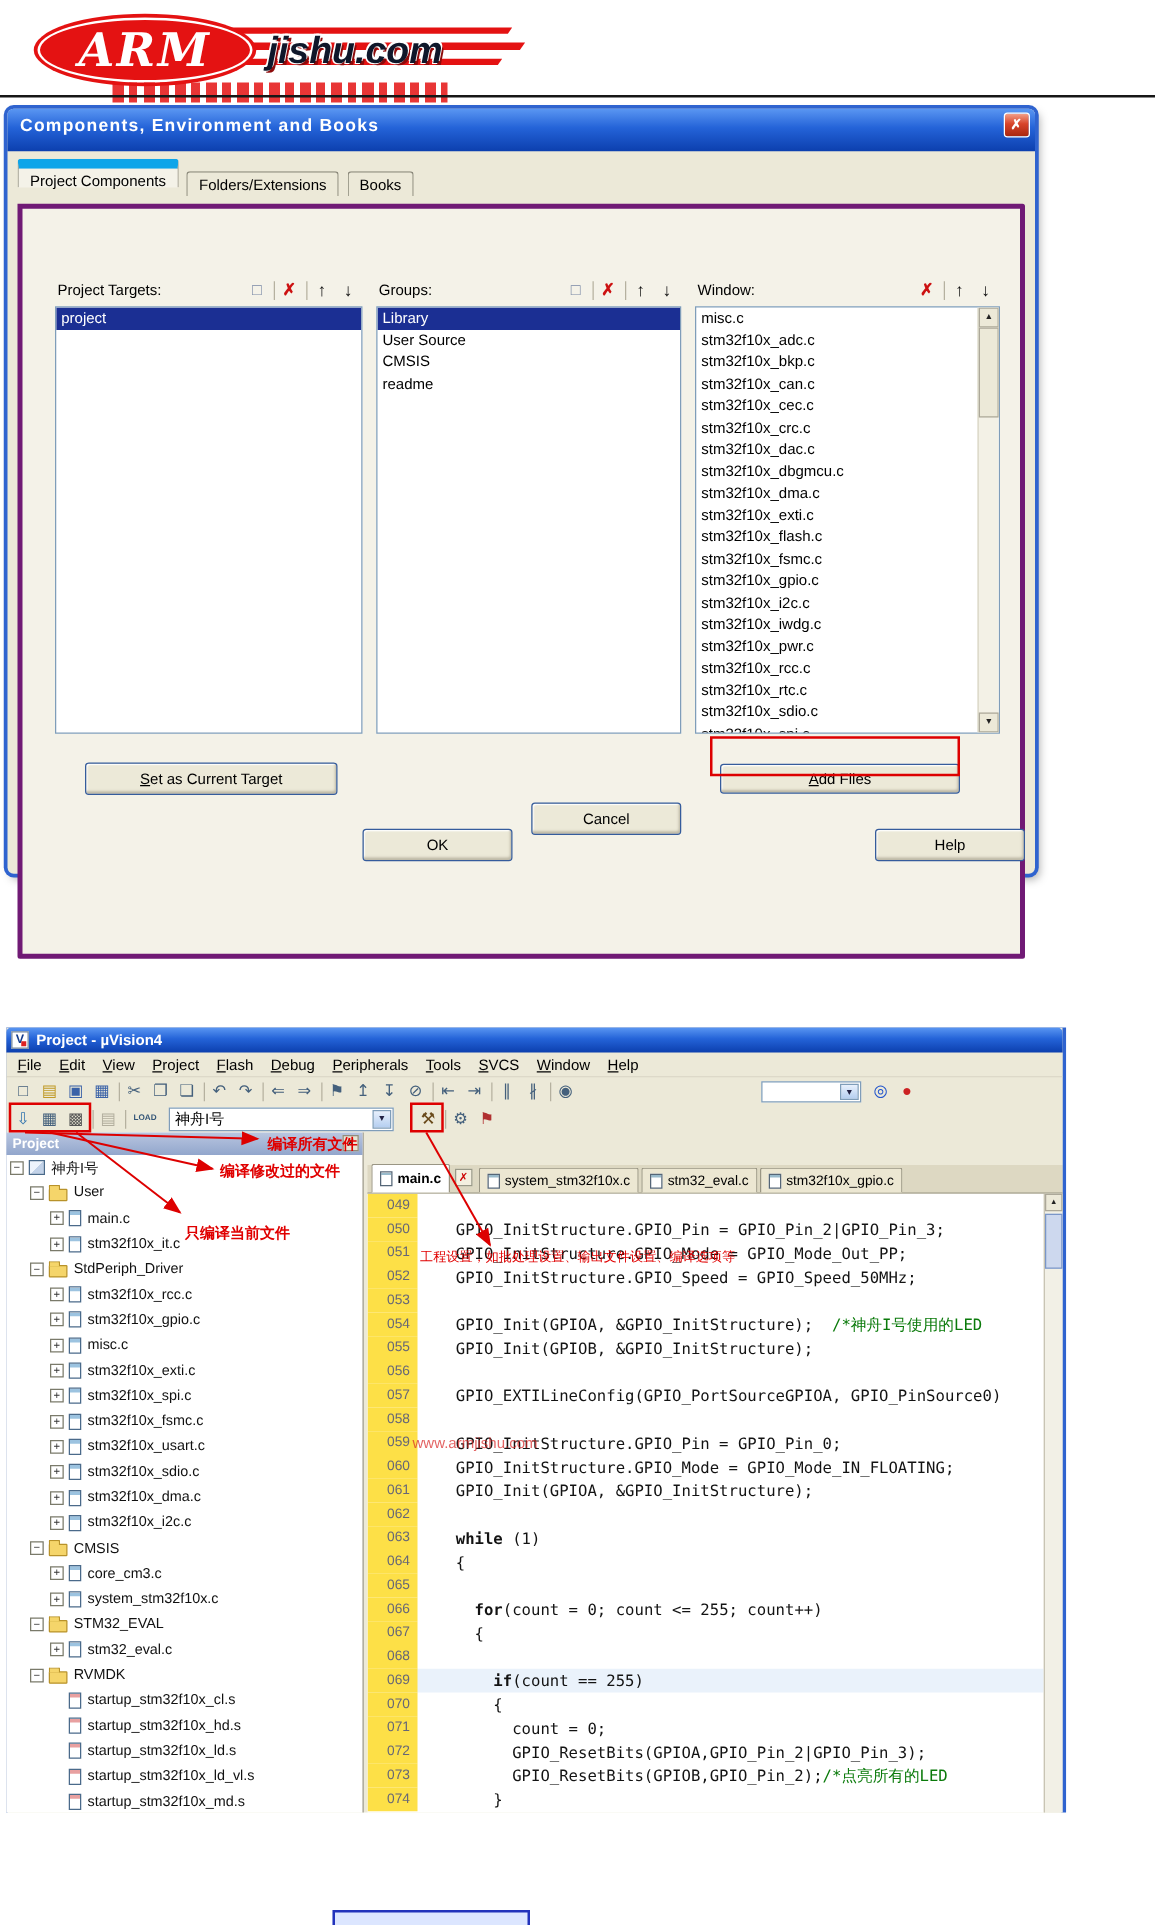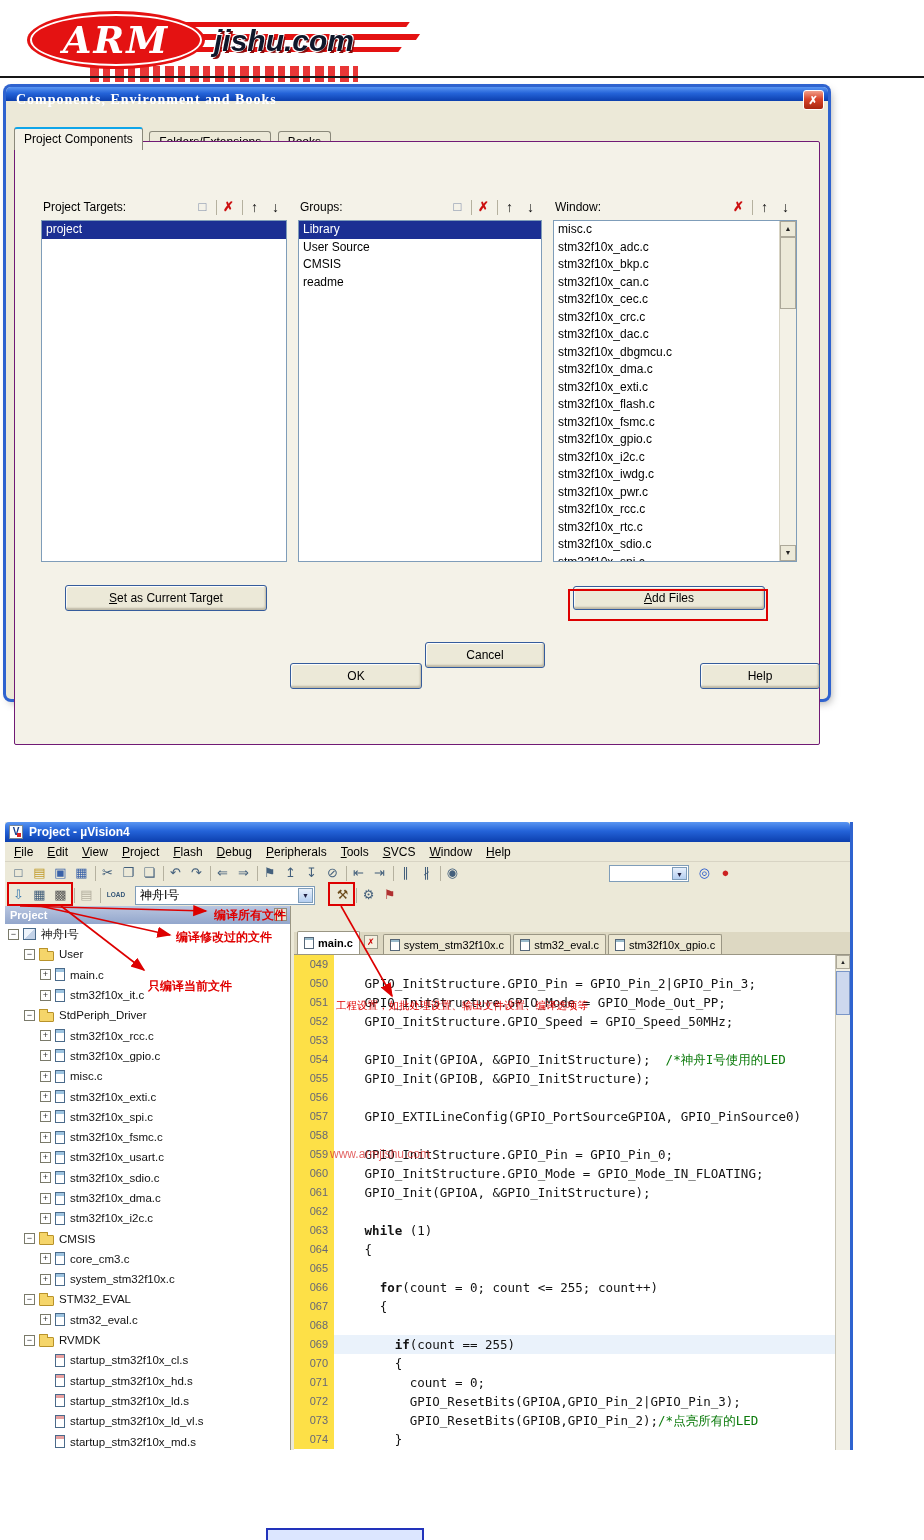--- a/index.html
+++ b/index.html
@@ -13,27 +13,27 @@
 .s2{left:146px;top:22px;width:244px;height:6px;}
 .s3{left:140px;top:35px;width:232px;height:5px;}
 .logo-oval{position:absolute;left:2px;top:2px;width:172px;height:52px;border-radius:50%;background:#e41212;border:2px solid #fff;box-shadow:0 0 0 3px #e41212;text-align:center;}
 .logo-oval span{font-family:"DejaVu Serif",serif;font-style:italic;font-weight:bold;font-size:37px;color:#fff;line-height:48px;letter-spacing:2px;}
 .logo-site{position:absolute;left:186px;top:12px;font-size:30px;font-weight:bold;font-style:italic;color:#0f172a;text-shadow:-1px -1px 0 #fff,1px -1px 0 #fff,-1px 1px 0 #fff,2px 2px 0 #8d0b0b;}
 .logo-slogan{position:absolute;left:62px;top:54px;width:268px;height:16px;opacity:.85;background:repeating-linear-gradient(90deg,#e41212 0 9px,transparent 9px 13px,#e41212 13px 20px,transparent 20px 25px);}
 .hr{position:absolute;left:0;top:76px;width:924px;height:2px;background:#161616;}
 
 
 .dlg{position:absolute;left:6px;top:87px;width:822px;height:612px;background:#ece9d8;border-radius:5px;box-shadow:0 0 0 3px #2f63cf,3px 4px 8px rgba(0,0,0,.35);z-index:10;}
-.dlg-title{height:14px;border-radius:5px 5px 0 0;background:linear-gradient(180deg,#5a96f2 0%,#2463d8 45%,#0c3fae 100%);color:#fff;font-family:Liberation Serif, serif;font-weight:bold;font-size:14px;line-height:26px;padding-left:10px;letter-spacing:1px;position:relative;}
+.dlg-title{height:34px;border-radius:5px 5px 0 0;background:linear-gradient(180deg,#5a96f2 0%,#2463d8 45%,#0c3fae 100%);color:#fff;font-family:Liberation Sans, sans-serif;font-weight:bold;font-size:14px;line-height:26px;padding-left:10px;letter-spacing:1px;position:relative;}
 .dlg-close{position:absolute;right:4px;top:3px;width:21px;height:20px;background:linear-gradient(180deg,#f2a08a,#d8442a 45%,#a82610);border:1px solid #fff;border-radius:3px;color:#fff;font-weight:bold;font-size:11px;text-align:center;line-height:18px;}
 .dlg-close::before{content:"✗";}
 .dlg-tabs{position:absolute;left:8px;top:40px;height:23px;}
 .dtab{position:relative;display:inline-block;padding:0 9px;font-size:12px;height:20px;line-height:20px;background:#ece9d8;border:1px solid #8a887a;border-bottom:none;border-radius:3px 3px 0 0;margin-right:2px;top:3px;}
-.dtab.active{height:23px;top:0;line-height:21px;background:#f4f2e8;border-top:2px solid #0ea5e9;z-index:2;}
-.dlg-page{position:absolute;left:8px;top:54px;width:806px;height:604px;background:#f4f2e8;border:1px solid #701a75;border-radius:0 2px 2px 2px;}
+.dtab.active{height:23px;top:0;line-height:21px;background:#f4f2e8;border-top:8px solid #0ea5e9;z-index:2;}
+.dlg-page{position:absolute;left:8px;top:76px;width:806px;height:604px;background:#f4f2e8;border:4px solid #701a75;border-radius:0 2px 2px 2px;}
 .lrow{position:absolute;height:22px;font-size:12px;color:#000;}
 .lrow .cap{position:absolute;left:2px;top:4px;}
 .lrow .ics{position:absolute;right:0;top:1px;display:flex;align-items:center;height:20px;}
 .lbox{position:absolute;background:#fff;border:1px solid #7f9db9;overflow:hidden;font-size:12px;}
 #files-list{position:absolute;}
 .list-item{height:17.5px;line-height:17.5px;padding-left:4px;white-space:nowrap;}
 .list-item.sel{background:#1b2f93;color:#fff;}
 .btn{position:absolute;background:#ece9d8;border:1px solid #355c9c;border-radius:3px;font-size:12px;text-align:center;color:#000;box-shadow:inset -1px -2px 2px #bdb8a5,inset 1px 1px 1px #fff;}
 .u-first::first-letter{text-decoration:underline;}
 .vsb{position:absolute;right:0;top:0;width:17px;height:100%;background:#f3f1e6;border-left:1px solid #d8d4c4;}
@@ -207,21 +207,21 @@
         <div class="list-item">stm32f10x_pwr.c</div>
         <div class="list-item">stm32f10x_rcc.c</div>
         <div class="list-item">stm32f10x_rtc.c</div>
         <div class="list-item">stm32f10x_sdio.c</div>
         <div class="list-item">stm32f10x_spi.c</div>
       </div>
 
     <div class="btn u-first" style="left:50px;top:443px;width:202px;height:26px;line-height:24px;">Set as Current Target</div>
     <div class="btn u-first" style="left:558px;top:444px;width:192px;height:24px;line-height:22px;">Add Files</div>
   </div>
-  <div class="btn" style="left:284px;top:576px;width:132px;height:26px;line-height:24px;">OK</div>
+  <div class="btn" style="left:284px;top:576px;width:120px;height:26px;line-height:24px;">OK</div>
   <div class="btn" style="left:419px;top:555px;width:120px;height:26px;line-height:24px;">Cancel</div>
   <div class="btn" style="left:694px;top:576px;width:120px;height:26px;line-height:24px;">Help</div>
 </div>
 
 <div class="ide-clip">
  <div class="ide">
   <div class="ide-title">
     <span class="ide-icon">V</span>
     <span>Project - µVision4</span>
   </div>

